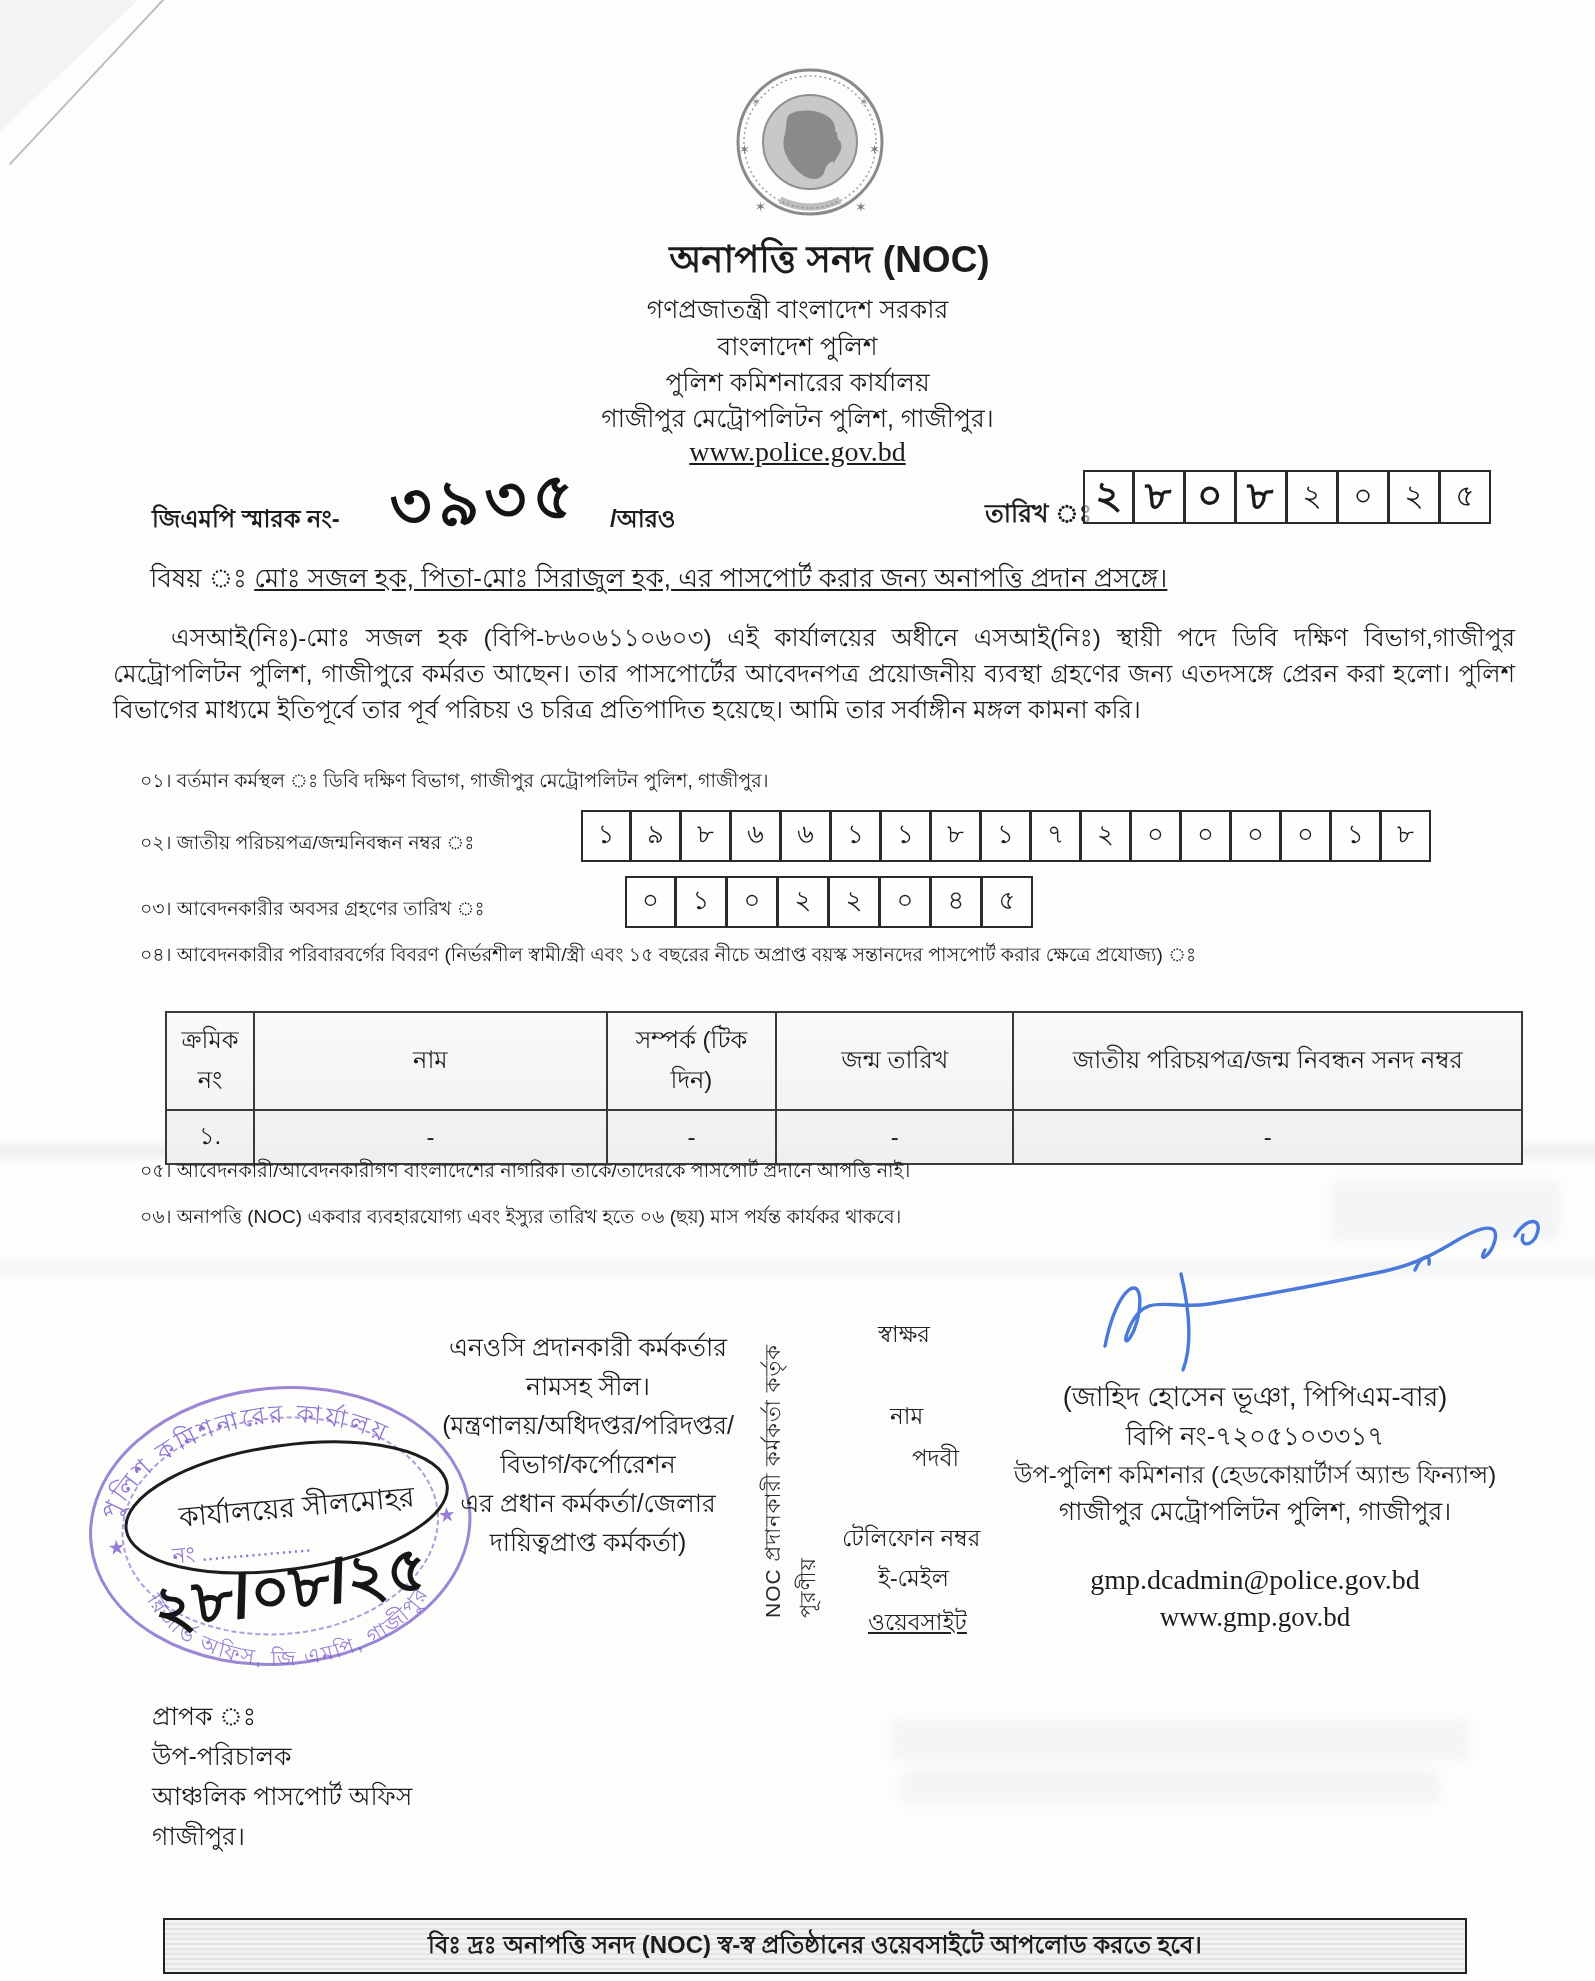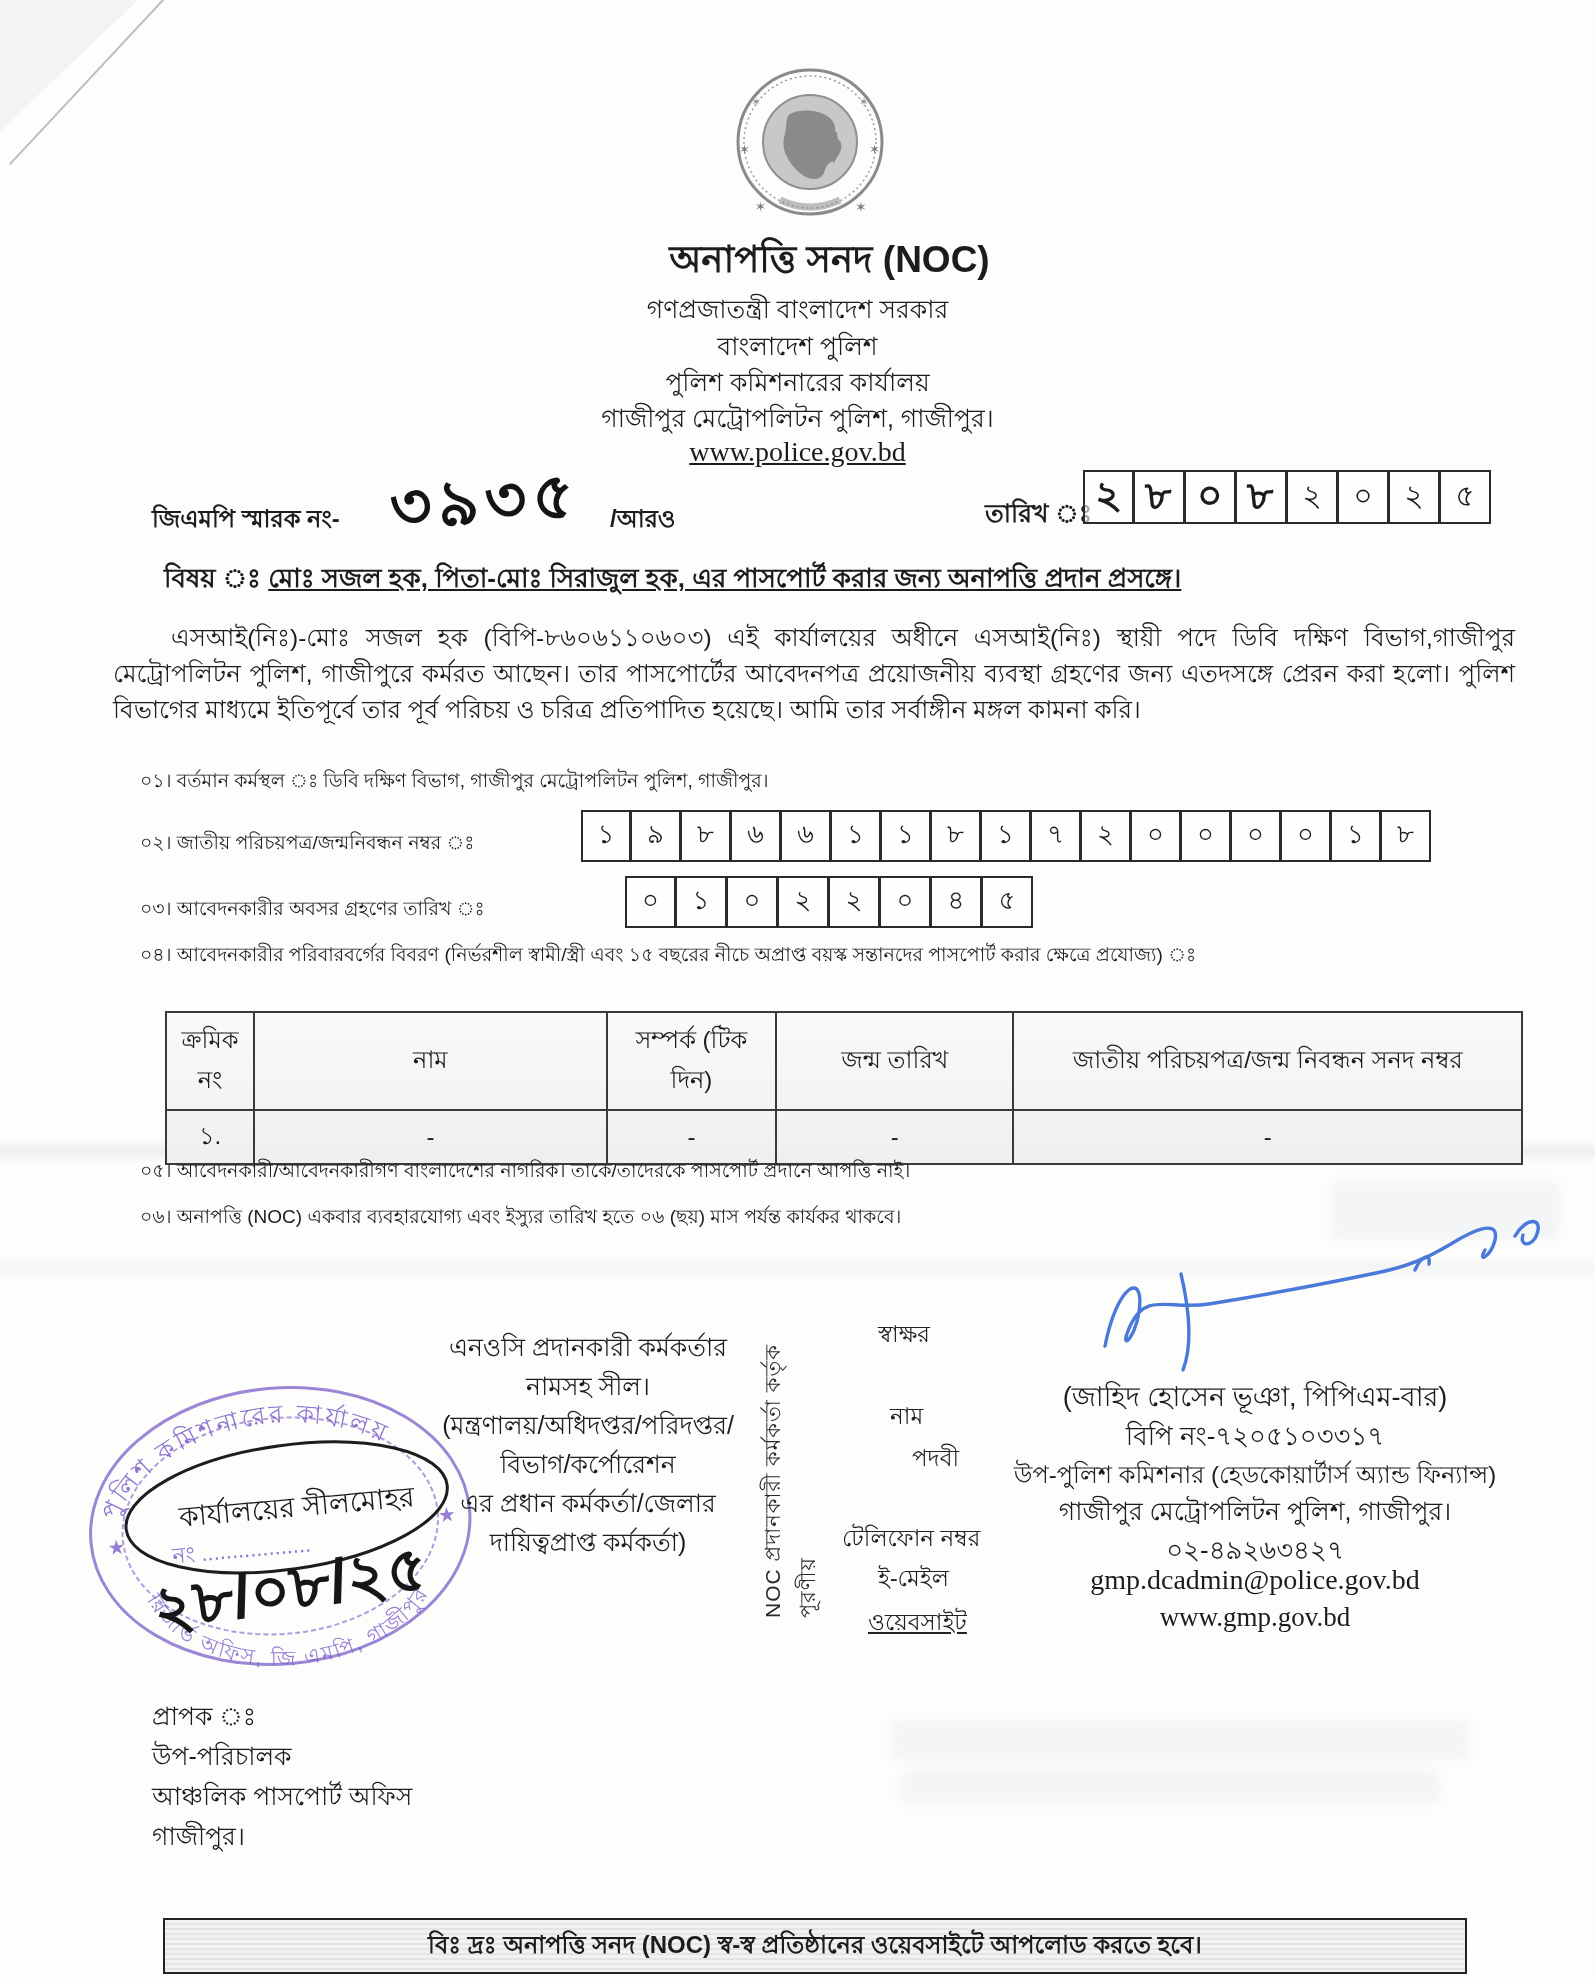--- a/index.html
+++ b/index.html
@@ -32,21 +32,21 @@
   .date-label{left:985px;top:494px;font-size:25px;font-weight:bold;}
   .digit-row{display:flex;}
   .digit-box{box-sizing:border-box;border:2px solid #2a2a2a;border-left-width:1px;
     display:flex;align-items:center;justify-content:center;background:rgba(255,255,255,.6);}
   .digit-box:first-child{border-left-width:2px;}
   .date-boxes{left:1083px;top:470px;}
   .date-boxes .digit-box{width:51px;height:54px;font-size:30px;}
   .date-boxes .digit-box.hw{font-size:40px;font-weight:bold;}
   .date-boxes .digit-box.hw span{display:inline-block;transform:rotate(-6deg);}
   
-  .subject{left:150px;top:558px;font-size:26px;font-weight:bold;width:1300px;margin-left:14px;}
+  .subject{left:150px;top:558px;font-size:26px;font-weight:normal;width:1300px;}
   .subject .ul{text-decoration:underline;}
   
   .body-par{left:113px;top:620px;width:1402px;font-size:24.5px;line-height:36px;
     text-align:justify;text-indent:58px;}
   .item{font-size:19px;}
   .nid-boxes{left:581px;top:810px;}
   .nid-boxes .digit-box{width:50px;height:52px;font-size:26px;}
   .ret-boxes{left:625px;top:876px;}
   .ret-boxes .digit-box{width:51px;height:52px;font-size:26px;}
   
@@ -318,21 +318,20 @@
         <path d="M430,24 C440,6 458,4 452,22 C448,35 434,35 438,23"></path>
         <path d="M330,58 C336,44 346,40 344,52"></path>
       </g>
     </svg>
   </div>
 
   <div class="abs officer-line" style="top:1376px;font-size:27px;">(জাহিদ হোসেন ভূঞা, পিপিএম-বার)</div>
   <div class="abs officer-line" style="top:1416px;font-size:26px;">বিপি নং-৭২০৫১০৩৩১৭</div>
   <div class="abs officer-line" style="top:1456px;font-size:24px;">উপ-পুলিশ কমিশনার (হেডকোয়ার্টার্স অ্যান্ড ফিন্যান্স)</div>
   <div class="abs officer-line" style="top:1492px;font-size:25px;">গাজীপুর মেট্রোপলিটন পুলিশ, গাজীপুর।</div>
-  <div class="abs officer-line" style="top:1530px;font-size:26px;">০২-৪৯২৬৩৪২৭</div>
   <div class="abs officer-line serif" style="top:1564px;font-size:28px;">gmp.dcadmin@police.gov.bd</div>
   <div class="abs officer-line serif" style="top:1602px;font-size:27px;">www.gmp.gov.bd</div>
 
   <div class="abs recipient">
     <div>প্রাপক ঃ</div>
     <div>উপ-পরিচালক</div>
     <div>আঞ্চলিক পাসপোর্ট অফিস</div>
     <div>গাজীপুর।</div>
   </div>
 

